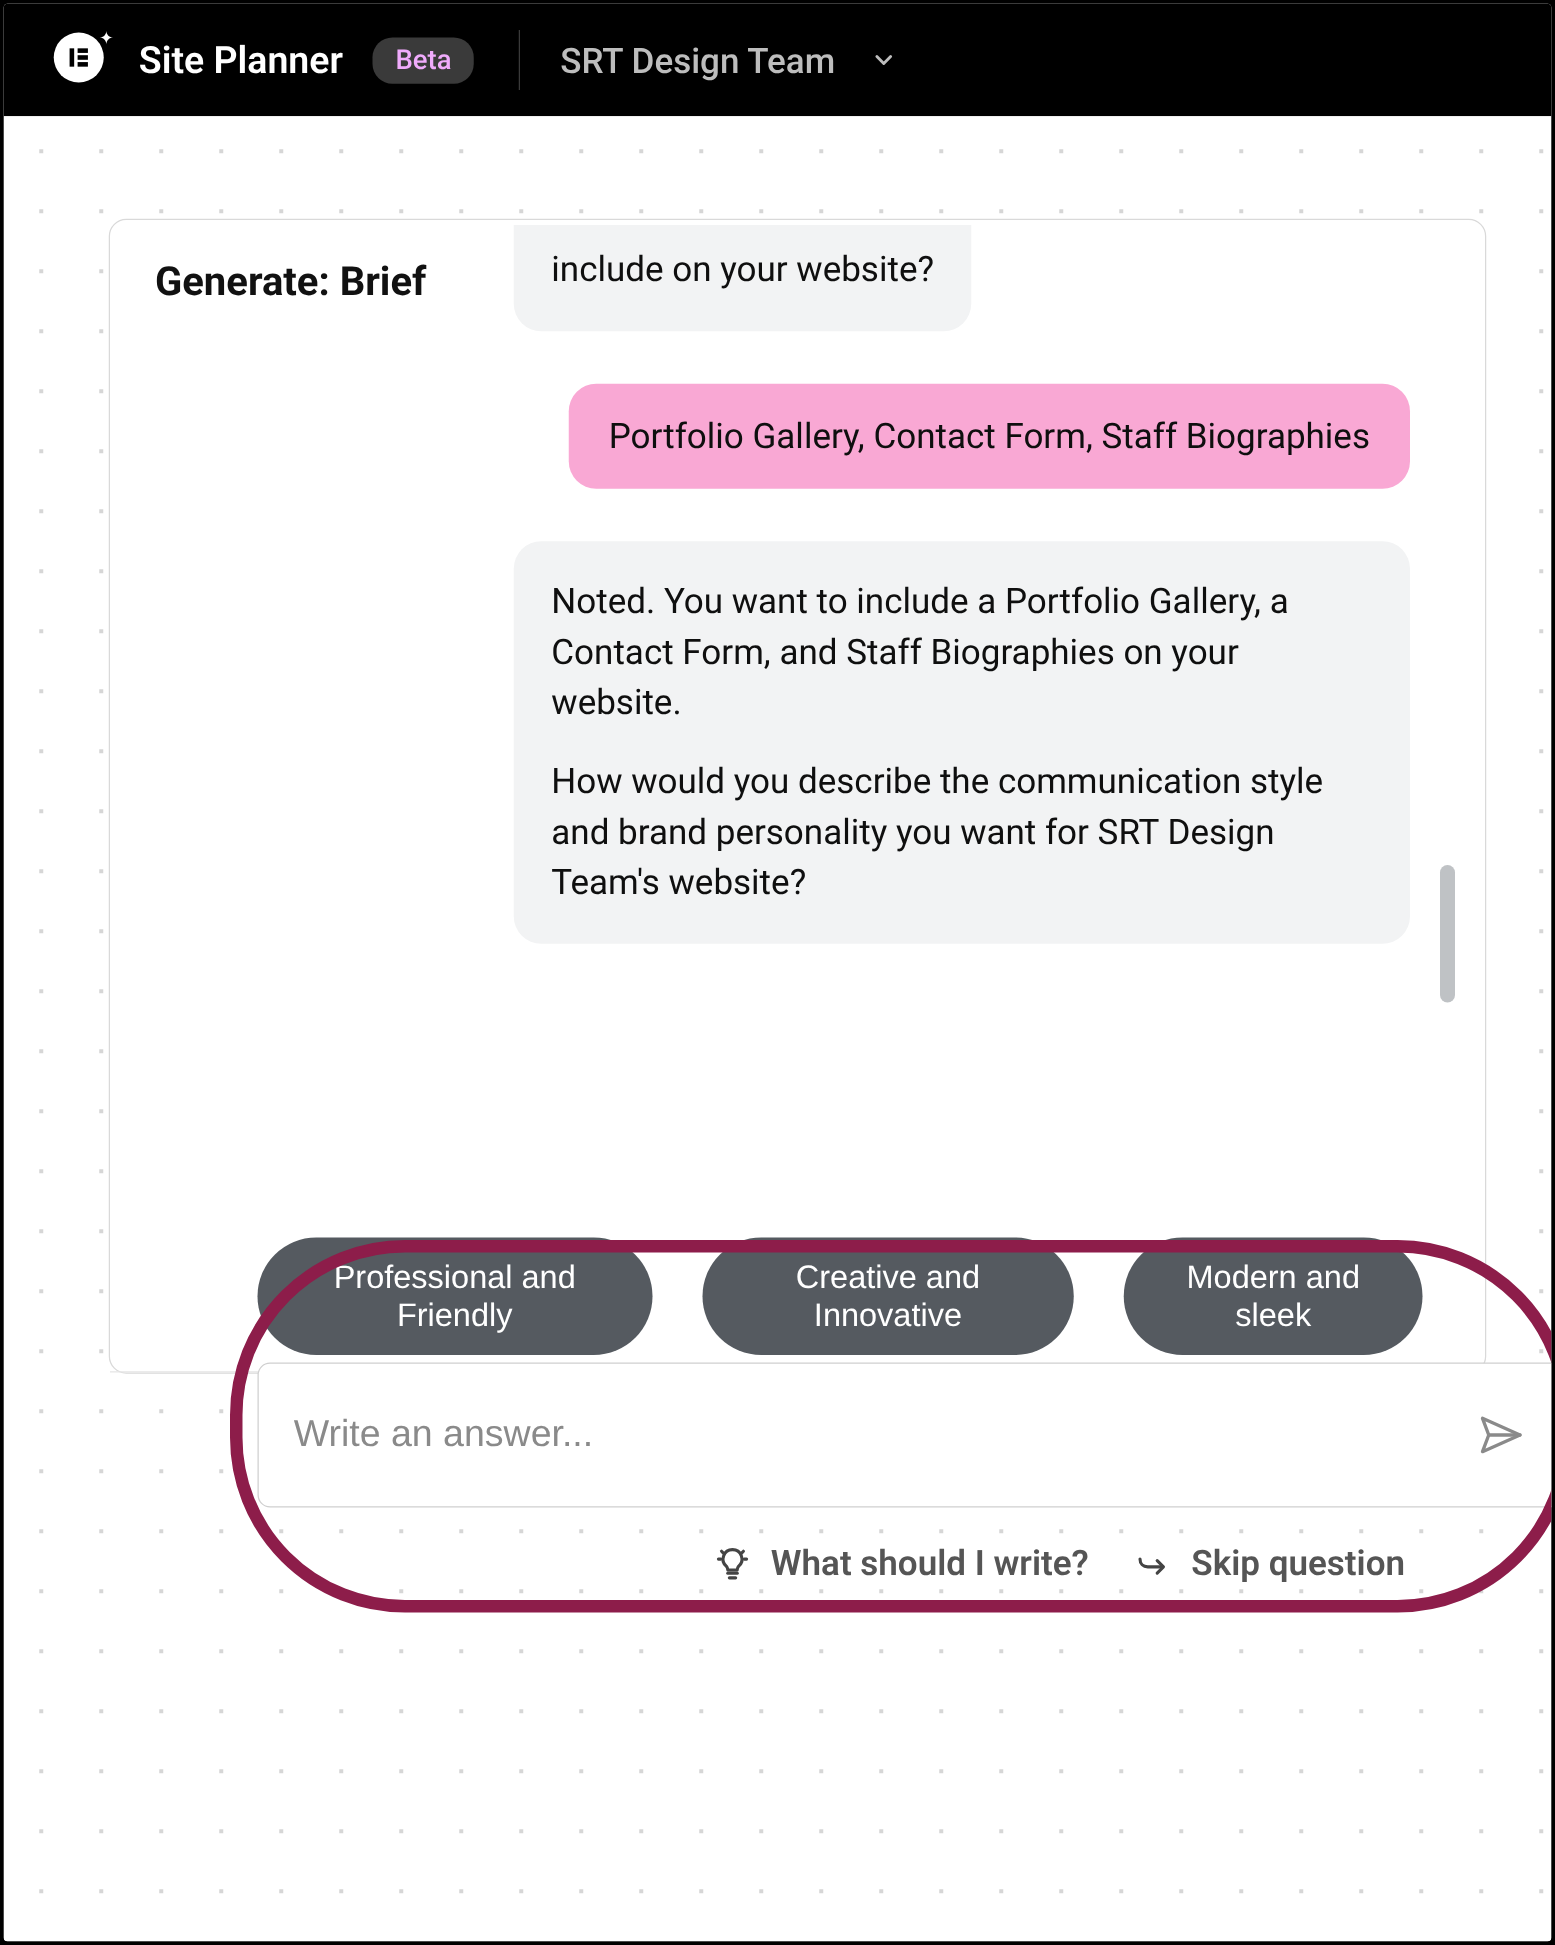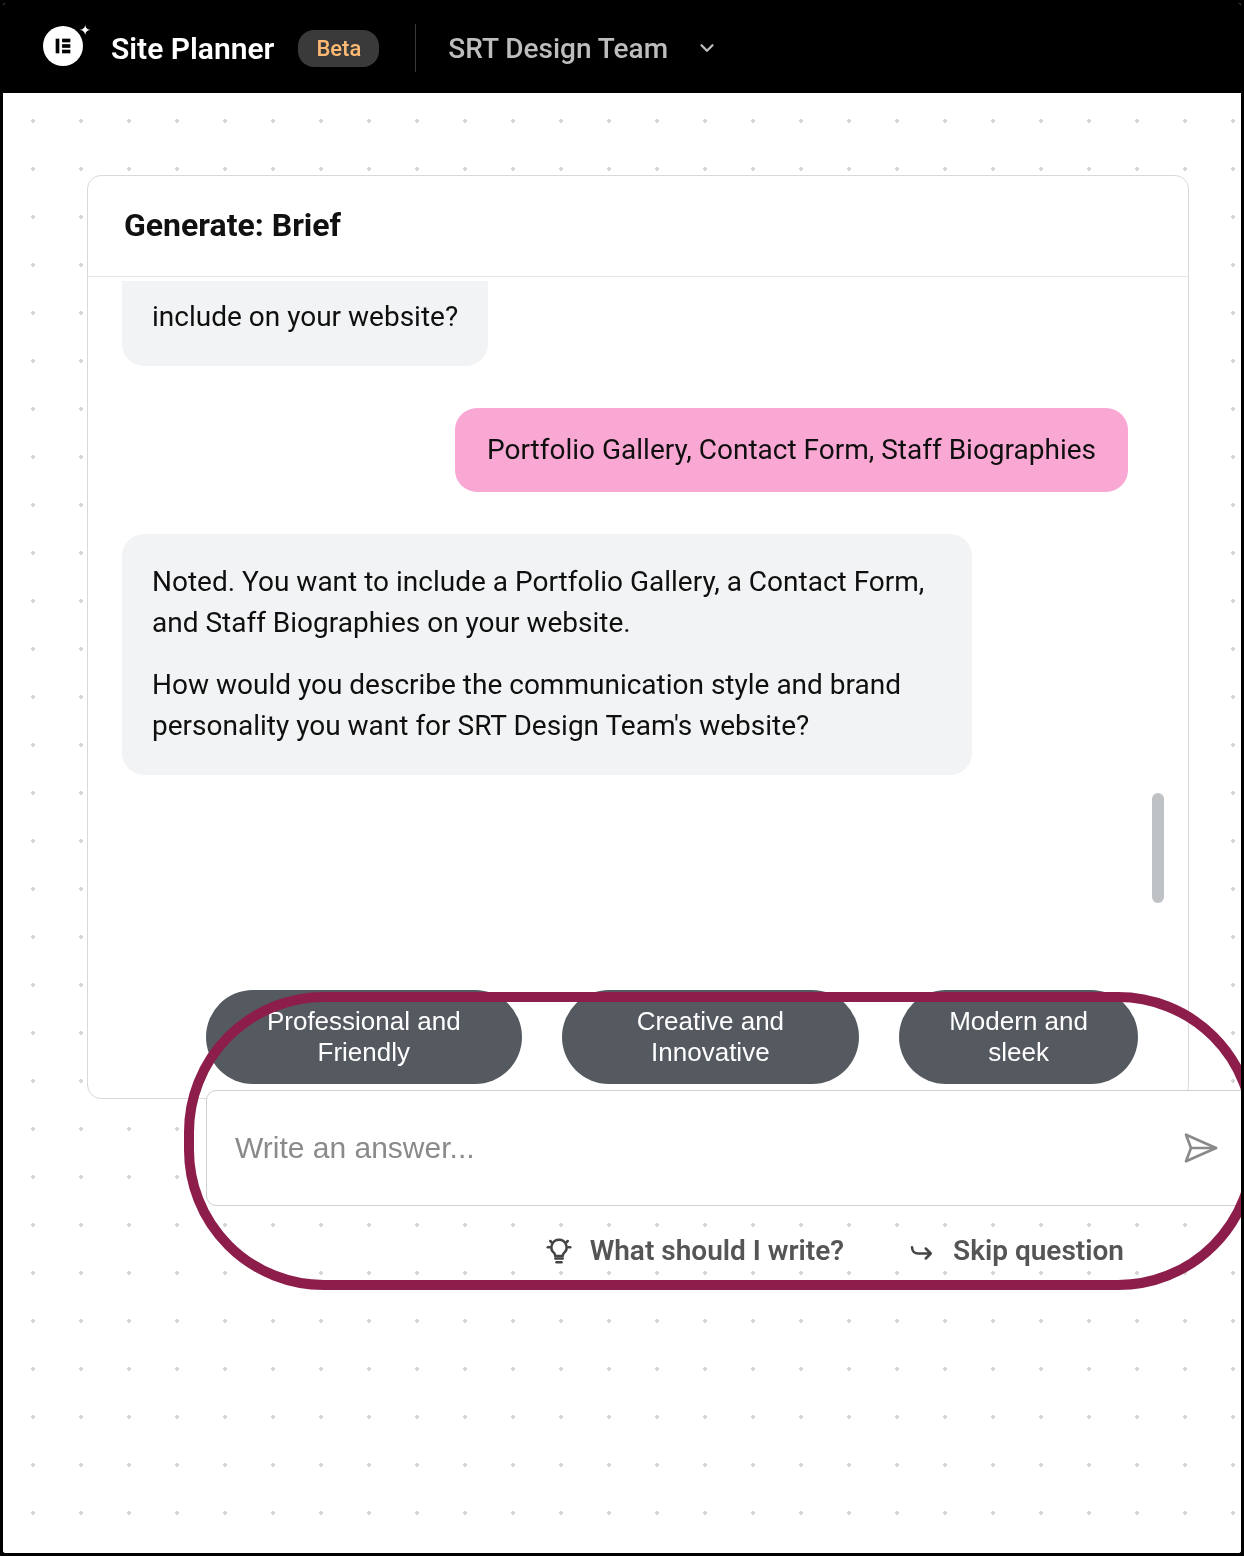--- a/index.html
+++ b/index.html
@@ -31,21 +31,21 @@
   }
   .logo-wrap { position: relative; width: 44px; height: 44px; }
   .logo-circle {
     width: 40px; height: 40px; border-radius: 50%;
     background: #fff; display:flex; align-items:center; justify-content:center;
     color:#000; font-weight:800; font-size:20px;
   }
   .spark { position:absolute; top:-4px; right:-4px; color:#fff; font-size:14px; }
   .app-title { font-size: 30px; font-weight: 600; }
   .badge {
-    background: #3a3a3a; color:#fdba74; border-radius: 16px;
+    background: #3a3a3a; color:#f0abfc; border-radius: 16px;
     padding: 6px 18px; font-size: 22px; font-weight:500;
   }
   .vdiv { width:1px; height:48px; background:#3a3a3a; margin: 0 8px 0 12px; }
   .workspace {
     display:flex; align-items:center; gap:28px;
     color:#bdbdbd; font-size:28px; font-weight:500;
     cursor:pointer;
   }
   .chev { width:22px; height:22px; }
 
@@ -55,21 +55,21 @@
     background: #fff;
     background-image: radial-gradient(#d6d6d6 2px, transparent 2px);
     background-size: 48px 48px;
     background-position: 6px 4px;
   }
 
   
   .panel {
     position:absolute; left:84px; top:82px; width:1102px; height:924px;
     background:#fff; border:1px solid #d9d9d9; border-radius:14px;
-    display:flex; flex-direction:column;
+    display:flex; flex-direction:row;
   }
   .panel-header {
     padding: 30px 36px 32px;
     border-bottom:1px solid #e5e5e5;
     font-size:32px; font-weight:700; color:#111;
   }
   .chat-area {
     position:relative; flex:1 1 auto; overflow:hidden;
     padding: 0 34px;
   }
@@ -148,21 +148,21 @@
   .answer-input::placeholder { color:#8a8a8a; }
   .send-btn {
     background:none; border:none; cursor:pointer;
     width:48px; height:48px; display:flex; align-items:center; justify-content:center;
     color:#8a8a8a;
   }
 
   
   .helpers {
     position:absolute; left:0; right:0; top:1058px;
-    display:flex; justify-content:flex-end; gap:55px;
+    display:flex; justify-content:flex-end; gap:28px;
     padding-right: 64px;
     color:#555; font-size:28px; font-weight:600;
   }
   .helper { display:flex; align-items:center; gap:16px; cursor:pointer; }
   .helper svg { width:30px; height:30px; stroke:#444; }
   .helpers .helper:first-child { margin-right: 8px; }
 
 </style>
 </head>
 <body>

